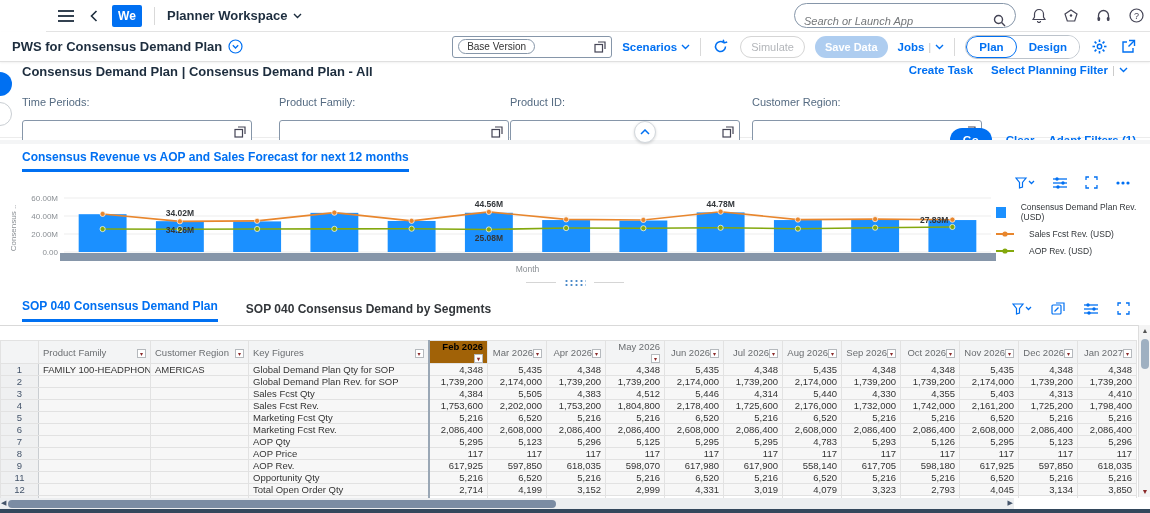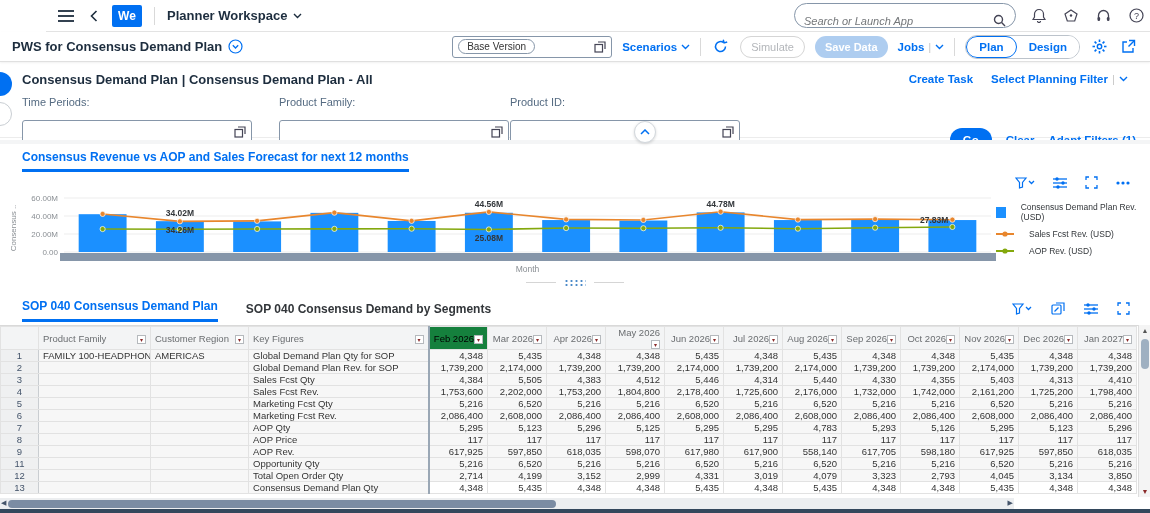--- a/index.html
+++ b/index.html
@@ -28,21 +28,21 @@
   .token { border:1px solid #8696a9; border-radius:9px; font-size:10px; color:#333; padding:1px 8px; }
   .blue-link { color:#0070F2; font-size:11.5px; font-weight:bold; background:none; border:none; cursor:pointer; display:flex; align-items:center; gap:4px; font-family:"Liberation Sans",sans-serif; }
   .v-div { width:1px; height:18px; background:#d9d9d9; }
   .btn-disabled-ghost { height:22px; border:1px solid #d5d5d5; border-radius:11px; background:#fff; color:#b3b6ba; font-size:11px; padding:0 10px; }
   .btn-disabled-fill { height:22px; border:none; border-radius:11px; background:#aecdf0; color:#fff; font-size:11px; font-weight:bold; padding:0 10px; }
   .seg-wrap { display:flex; align-items:center; border:1px solid #bcc3cb; border-radius:12px; height:24px; overflow:hidden; }
   .seg { font-size:11.5px; font-weight:bold; color:#0070F2; background:#fff; border:none; padding:0 12px; height:100%; cursor:pointer;text-align:center; }
   .seg.sel { border:1px solid #0070F2; border-radius:12px; }
 
   
-  .page-head { position:absolute; top:64px; left:0; width:1150px; height:30px; display:flex; align-items:center; padding:0 22px; }
+  .page-head { position:absolute; top:64px; left:0; width:1150px; height:30px; display:flex; align-items:flex-start; padding:0 22px; }
   .page-title { font-size:13px; font-weight:bold; color:#1d2d3e; }
   .ph-right { margin-left:auto; display:flex; align-items:center; gap:18px; }
 
   
   .filter-bar { position:absolute; top:94px; left:0; width:1150px; height:44px; padding:0 22px; border-bottom:1px solid #ececec; }
   .ffield { position:absolute; top:2px; }
   .ffield label { font-size:11px; color:#556b82; display:block; margin-bottom:12px; }
   .finput { width:230px; height:23px; border:1px solid #8696a9; border-radius:3px; background:#fff; display:flex; align-items:center; justify-content:flex-end; padding:0 5px; }
   .f-actions { position:absolute; top:34px; right:14px; display:flex; align-items:center; gap:14px; }
   .go-btn { background:#0070F2; color:#fff; border:none; border-radius:12px; height:24px; padding:0 13px; font-size:11.5px; font-weight:bold; cursor:pointer; }
@@ -68,25 +68,25 @@
 
   
   .grid-tabs { position:absolute; top:290px; left:0; width:1046px; height:32px; display:flex; align-items:flex-end; padding:0 22px; }
   .gtab { font-size:12px; font-weight:bold; padding:0 0 6px 0; margin-right:28px; }
   .gtab.active { color:#0070F2; border-bottom:3px solid #0070F2; }
   .gtab.idle { color:#32363a; }
   .grid-toolbar { position:absolute; top:300px; right:18px; display:flex; align-items:center; gap:15px; }
 
   
   .grid-wrap { position:absolute; top:325px; left:0; width:1150px; height:173px; overflow:hidden; border-top:1px solid #d9d9d9; }
-  table.pgrid { border-collapse:collapse; table-layout:fixed; width:1137px; font-size:9.5px; }
+  table.pgrid { border-collapse:collapse; table-layout:fixed; width:1137px; font-size:9.5px;margin-top:14px; }
   .pgrid th, .pgrid td { border:1px solid #e2e2e2; padding:0 4px; height:12px; overflow:hidden; white-space:nowrap; }
   .pgrid th { background:#f3f4f5; color:#6a6d70; font-weight:normal; text-align:left; height:15px; position:relative; }
   .pgrid th.mcol { text-align:right; }
-  .pgrid th.sel { background:#15803d; color:#000; font-weight:normal; }
+  .pgrid th.sel { background:#a16207; color:#000; font-weight:bold; }
   .pgrid td.num { text-align:right; color:#333; background:#f7f7f7; }
   .pgrid td.dim { text-align:left; color:#333; background:#f7f7f7; }
   .pgrid tr.editable td.num { background:#fff; }
   .pgrid td.rn { text-align:center; background:#eff0f1; color:#44546a; border-right:1px solid #c9cdd1; }
   .c-rn{width:38px} .c-pf{width:112px} .c-cr{width:98px} .c-kf{width:180px} .c-m{width:59px}
   .kf-border { border-right:2px solid #9aa7b5 !important; }
   .dd-ic { display:inline-block; width:9px; height:9px; border:1px solid #b5b9bd; background:#fff; color:#8a2a2a; font-size:6px; line-height:8px; text-align:center; vertical-align:middle; float:right; margin-top:2px; }
   
   .vscroll { position:absolute; top:325px; right:0; width:12px; height:172px; background:#f4f4f4; border-left:1px solid #ddd; }
   .vthumb { position:absolute; top:14px; left:2px; width:8px; height:30px; background:#9fb0c1; border-radius:4px; }
@@ -263,20 +263,29 @@
       <label>Product Family:</label>
       <div class="finput">
         <svg width="12" height="12" viewBox="0 0 12 12">
             <rect x="1" y="3.5" width="7.5" height="7.5" fill="none" stroke="#445" stroke-width="1.2"></rect>
             <polyline points="4,1 11,1 11,8" fill="none" stroke="#445" stroke-width="1.2"></polyline>
           </svg>
       </div>
     </div>
     <div class="ffield" style="left:510px">
       <label>Product ID:</label>
+      <div class="finput">
+        <svg width="12" height="12" viewBox="0 0 12 12">
+            <rect x="1" y="3.5" width="7.5" height="7.5" fill="none" stroke="#445" stroke-width="1.2"></rect>
+            <polyline points="4,1 11,1 11,8" fill="none" stroke="#445" stroke-width="1.2"></polyline>
+          </svg>
+      </div>
+    </div>
+    <div class="ffield" style="left:752px">
+      <label>Customer Region:</label>
       <div class="finput">
         <svg width="12" height="12" viewBox="0 0 12 12">
             <rect x="1" y="3.5" width="7.5" height="7.5" fill="none" stroke="#445" stroke-width="1.2"></rect>
             <polyline points="4,1 11,1 11,8" fill="none" stroke="#445" stroke-width="1.2"></polyline>
           </svg>
       </div>
     </div>
     <div class="f-actions">
       <button class="go-btn">Go</button>
       <button class="blue-link">Clear</button>

